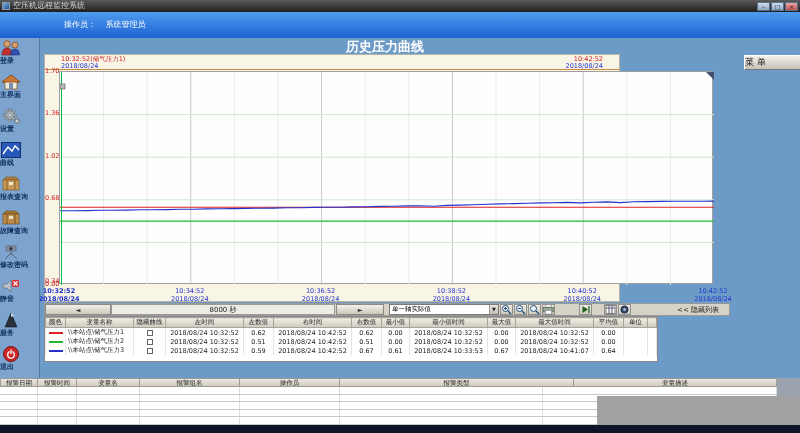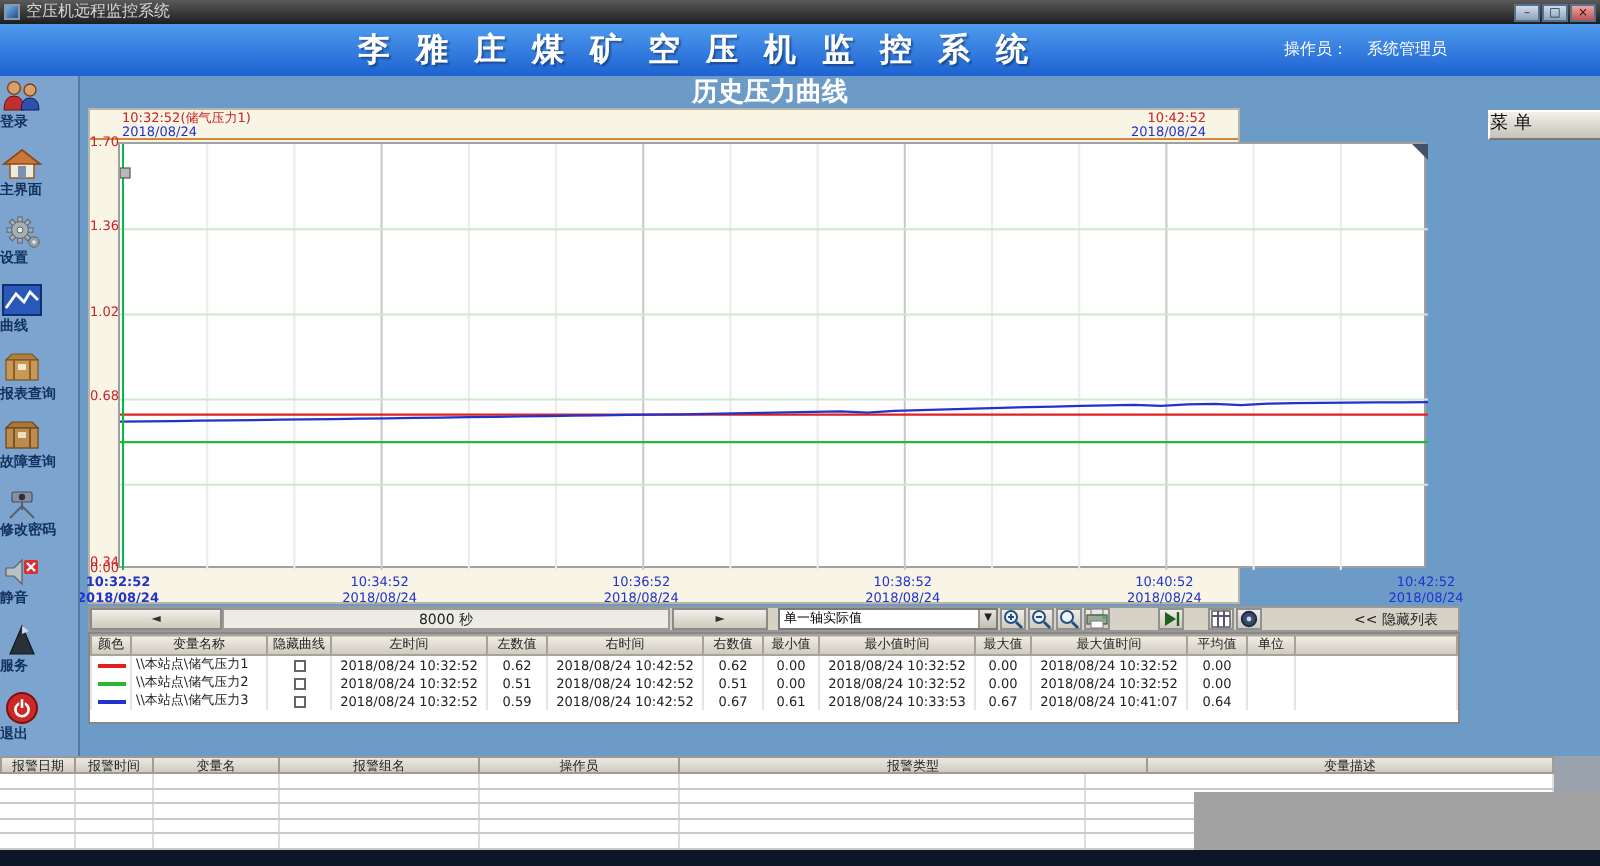--- a/index.html
+++ b/index.html
@@ -49,21 +49,21 @@
 .track{width:224px;height:11px;background:#edece4;border:1px solid #9a9a9a;text-align:center;line-height:10px;color:#222;cursor:pointer}
 .arrow-right{width:48px;margin-left:1px}
 .mode-select{width:110px;height:11px;margin-left:5px;background:#fff;border:1px solid #7a7a7a;display:flex;align-items:center;cursor:pointer}
 .mode-txt{flex:1;padding-left:2px;font-size:6.5px;white-space:nowrap;overflow:hidden}
 .mode-arrow{width:9px;height:9px;background:linear-gradient(#e8e5de,#c2beb2);border-left:1px solid #999;font-size:5px;text-align:center;line-height:9px;color:#222}
 .tbtn{width:13px;height:11px;background:linear-gradient(#f0ede6,#cfcbbf);border:1px solid #909090;margin-left:1px;display:flex;align-items:center;justify-content:center;cursor:pointer}
 .tb-gap1{margin-left:24px}.tb-gap2{margin-left:12px}
 .hide-list{margin-left:auto;padding-right:10px;font-size:7px;color:#222;cursor:pointer;white-space:nowrap}
 
 
-.legend{position:absolute;left:44px;top:316px;width:686px;height:46px;background:#fff;border:1px solid #888;overflow:hidden;z-index:4}
+.legend{position:absolute;left:44px;top:316px;width:614px;height:46px;background:#fff;border:1px solid #888;overflow:hidden;z-index:4}
 .legend table{border-collapse:collapse;table-layout:fixed;width:100%;font-size:6.5px;color:#222}
 .legend th{background:linear-gradient(#f0ede4,#cdc9bd);border:1px solid #a8a49a;font-weight:normal;height:9px;overflow:hidden;white-space:nowrap;padding:0}
 .legend td{border-left:1px solid #e4e4e4;border-right:1px solid #e4e4e4;height:8px;text-align:center;white-space:nowrap;overflow:hidden;padding:0}
 .legend td.name{text-align:left;padding-left:2px}
 .swatch{display:inline-block;width:14px;height:2px;vertical-align:middle}
 .cb{display:inline-block;width:6px;height:6px;border:1px solid #666;background:#fff;vertical-align:middle}
 
 
 .alarm{position:absolute;left:0;top:378px;width:777px;background:#fff;z-index:6}
 .alarm-header{display:flex;height:9px;background:linear-gradient(#ece8e0,#ccc8bc);border-top:1px solid #999}
@@ -81,21 +81,20 @@
 <div class="titlebar">
   <div class="app-icon"></div>
   <div class="win-title">空压机远程监控系统</div>
   <div class="winbtn">–</div>
   <div class="winbtn">□</div>
   <div class="winbtn close">×</div>
 </div>
 
 <div class="header">
   <div class="h-spacer"></div>
-  <div class="h-title">李雅庄煤矿空压机监控系统</div>
   <div class="op-block">
     <div class="op-line">
       <span class="op-lbl">操作员：</span>
       <span>系统管理员</span>
     </div>
   </div>
 </div>
 
 <div class="sidebar" id="sidebar">
     <div class="sb-item">

